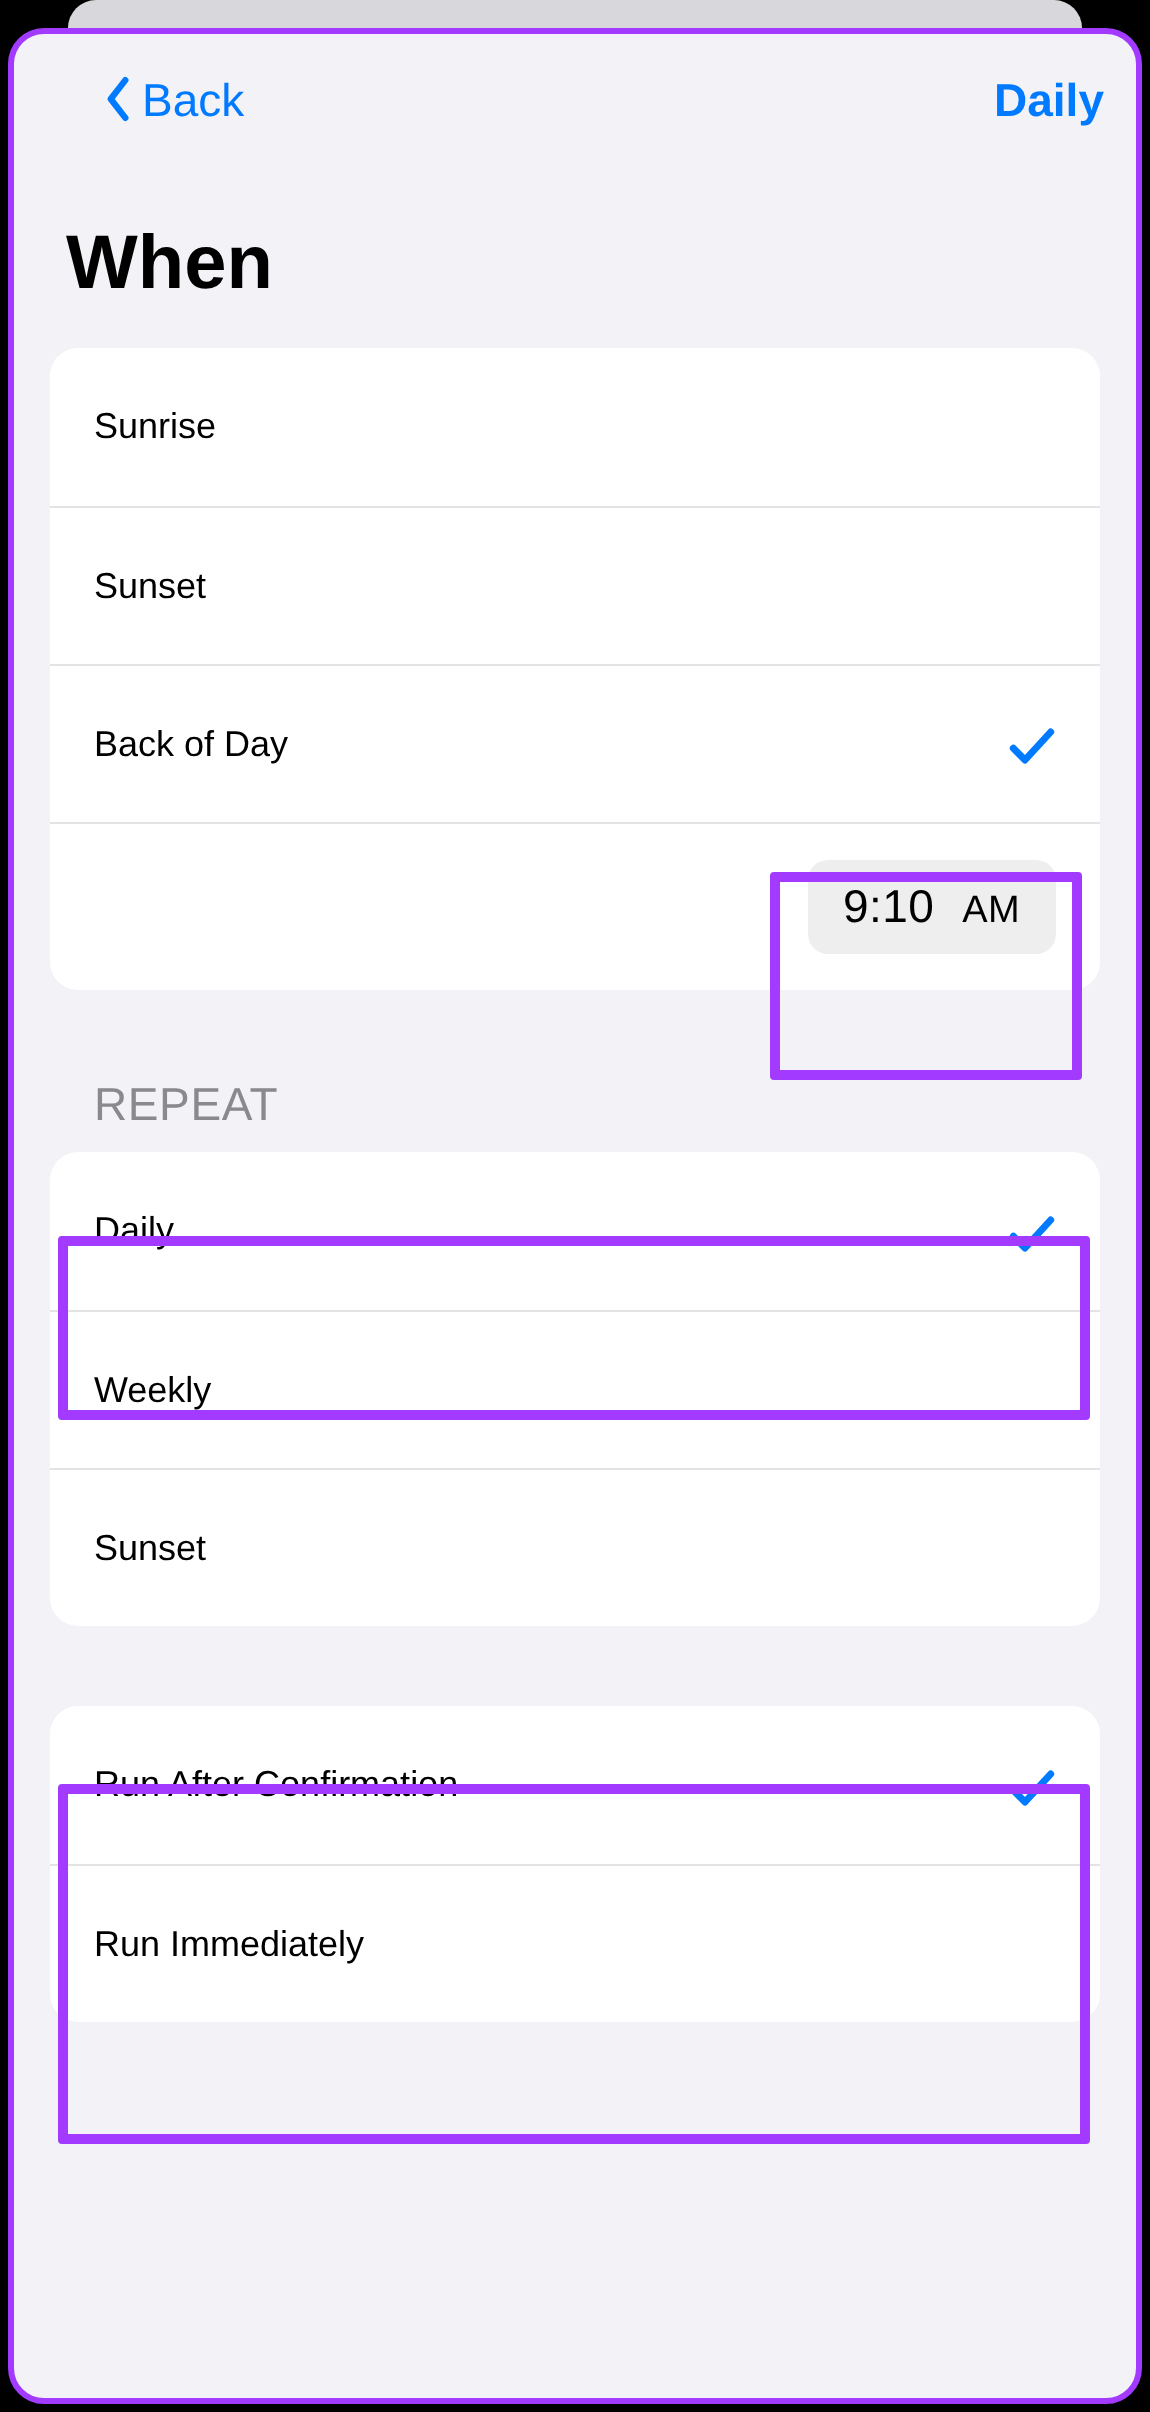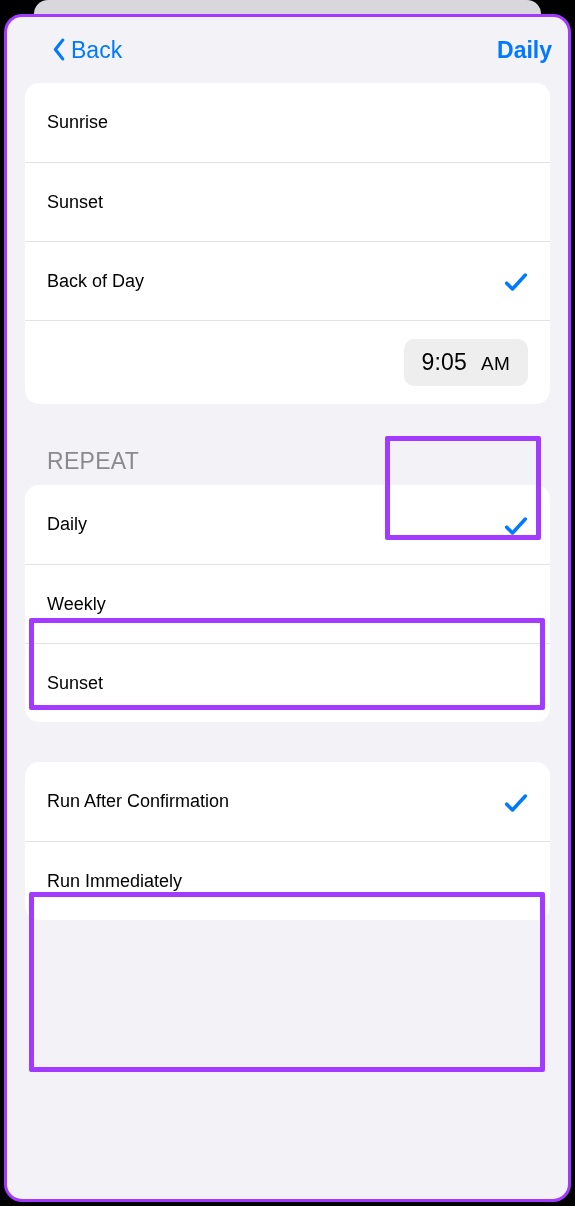--- a/index.html
+++ b/index.html
@@ -122,39 +122,40 @@
       <span class="chevron-left">
         <svg viewBox="0 0 12 22" width="13" height="23" fill="none" stroke="#007aff" stroke-width="3" stroke-linecap="round" stroke-linejoin="round">
             <polyline points="10,2 3,11 10,20"></polyline>
           </svg>
       </span>
       <span>Back</span>
     </div>
     <div class="nav-right">Daily</div>
   </div>
 
+  <div class="title">When</div>
 
   <div class="group">
     <div class="row">
       <span class="row-label">Sunrise</span>
     </div>
     <div class="row">
       <span class="row-label">Sunset</span>
     </div>
     <div class="row">
       <span class="row-label">Back of Day</span>
       <span class="check">
         <svg viewBox="0 0 24 24" width="28" height="28" fill="none" stroke="#007aff" stroke-width="3" stroke-linecap="round" stroke-linejoin="round">
             <polyline points="4,13 9,18 20,6"></polyline>
           </svg>
       </span>
     </div>
     <div class="time-row">
       <div class="time-pill">
-        <span>9:05</span><span class="ampm">AM</span>
+        <span>9:10</span><span class="ampm">AM</span>
       </div>
     </div>
   </div>
 
   <div class="section-header">REPEAT</div>
 
   <div class="group">
     <div class="row">
       <span class="row-label">Daily</span>
       <span class="check">

